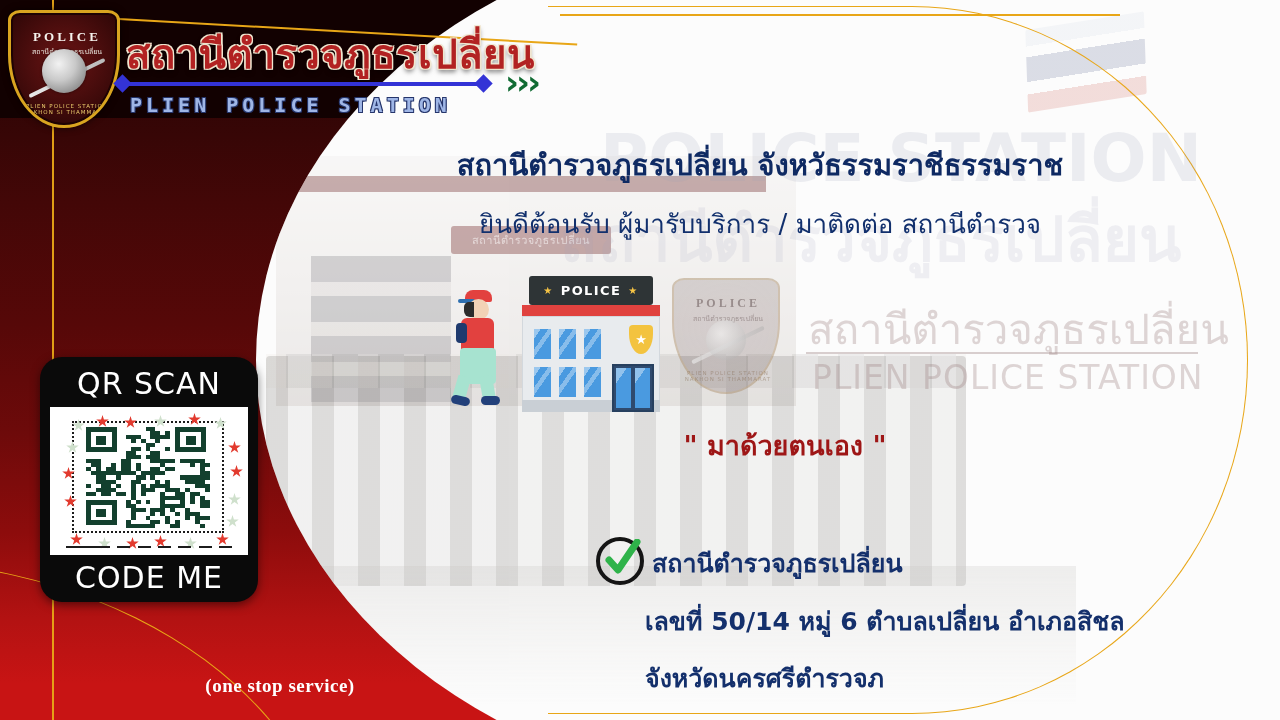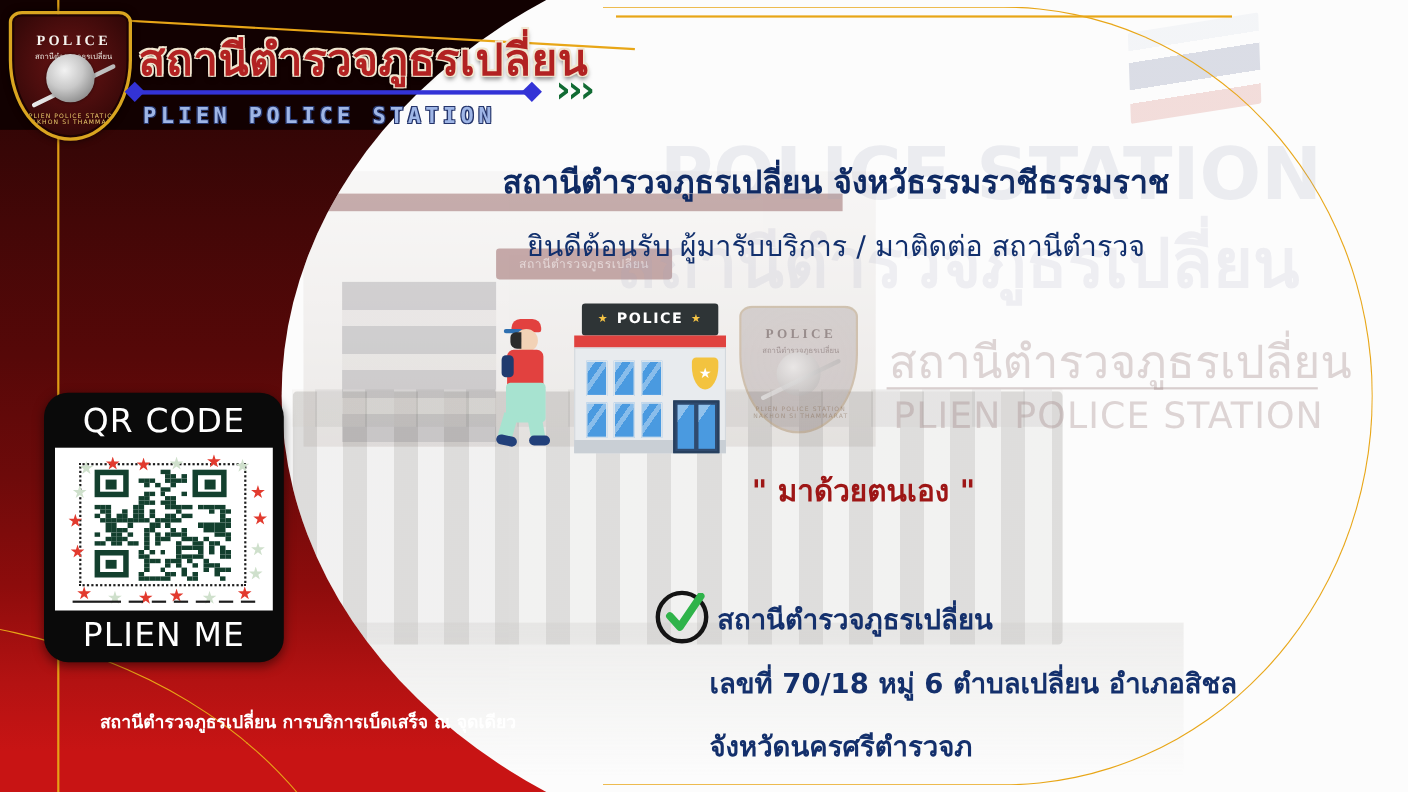--- a/index.html
+++ b/index.html
@@ -680,25 +680,25 @@
 
   <div class="quote">" มาด้วยตนเอง "</div>
 
   <div class="check-icon">
     <span class="ring"></span>
     <svg width="42" height="42" viewBox="0 0 42 42" aria-hidden="true">
       <path d="M8 21 L17 31 L36 3" fill="none" stroke="#2fb34a" stroke-width="7" stroke-linecap="round" stroke-linejoin="round"></path>
     </svg>
   </div>
   <div class="addr1">สถานีตำรวจภูธรเปลี่ยน</div>
-  <div class="addr2">เลขที่ 70/18 หมู่ 6 ตำบลเปลี่ยน อำเภอสิชล</div>
+  <div class="addr2">เลขที่ 50/14 หมู่ 6 ตำบลเปลี่ยน อำเภอสิชล</div>
   <div class="addr3">จังหวัดนครศรีตำรวจภ</div>
 
   <div class="qr-panel">
-    <div class="qr-title">QR CODE</div>
+    <div class="qr-title">QR SCAN</div>
     <div class="qr-white">
       <div class="qr-inner"></div>
       <div class="qr-matrix" id="qr-matrix">
           <span class="qr-cell" style="left: 59.52px; top: 0px; width: 4.96px; height: 4.04px; background: rgb(19, 64, 46);"></span>
           <span class="qr-cell" style="left: 64.48px; top: 0px; width: 4.96px; height: 4.04px; background: rgb(19, 64, 46);"></span>
           <span class="qr-cell" style="left: 64.48px; top: 4.04px; width: 4.96px; height: 4.04px; background: rgb(19, 64, 46);"></span>
           <span class="qr-cell" style="left: 69.44px; top: 4.04px; width: 4.96px; height: 4.04px; background: rgb(19, 64, 46);"></span>
           <span class="qr-cell" style="left: 79.36px; top: 4.04px; width: 4.96px; height: 4.04px; background: rgb(19, 64, 46);"></span>
           <span class="qr-cell" style="left: 39.68px; top: 8.08px; width: 4.96px; height: 4.04px; background: rgb(19, 64, 46);"></span>
           <span class="qr-cell" style="left: 44.64px; top: 8.08px; width: 4.96px; height: 4.04px; background: rgb(19, 64, 46);"></span>
@@ -938,18 +938,18 @@
       <div class="qr-dashes">
         <span style="width:44px"></span>
           <span style="width:13px"></span>
         <span style="width:13px"></span>
           <span style="width:13px"></span>
         <span style="width:13px"></span>
           <span style="width:13px"></span>
         <span style="width:13px"></span>
       </div>
     </div>
-    <div class="qr-footer">PLIEN ME</div>
+    <div class="qr-footer">CODE ME</div>
   </div>
 
-  <div class="qr-cap-th">สถานีตำรวจภูธรเปลี่ยน การบริการเบ็ดเสร็จ ณ จุดเดียว</div>
+  <div class="qr-cap-en">(one stop service)</div>
 
 </div>
 
 </body></html>

